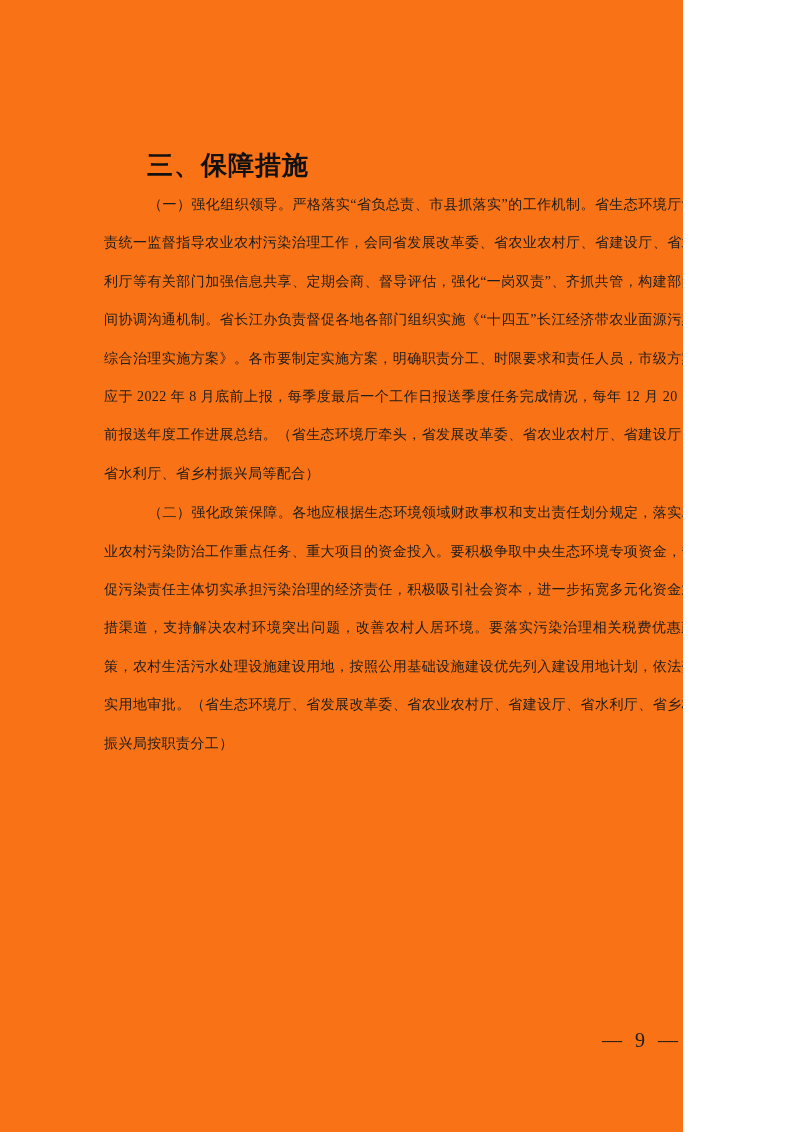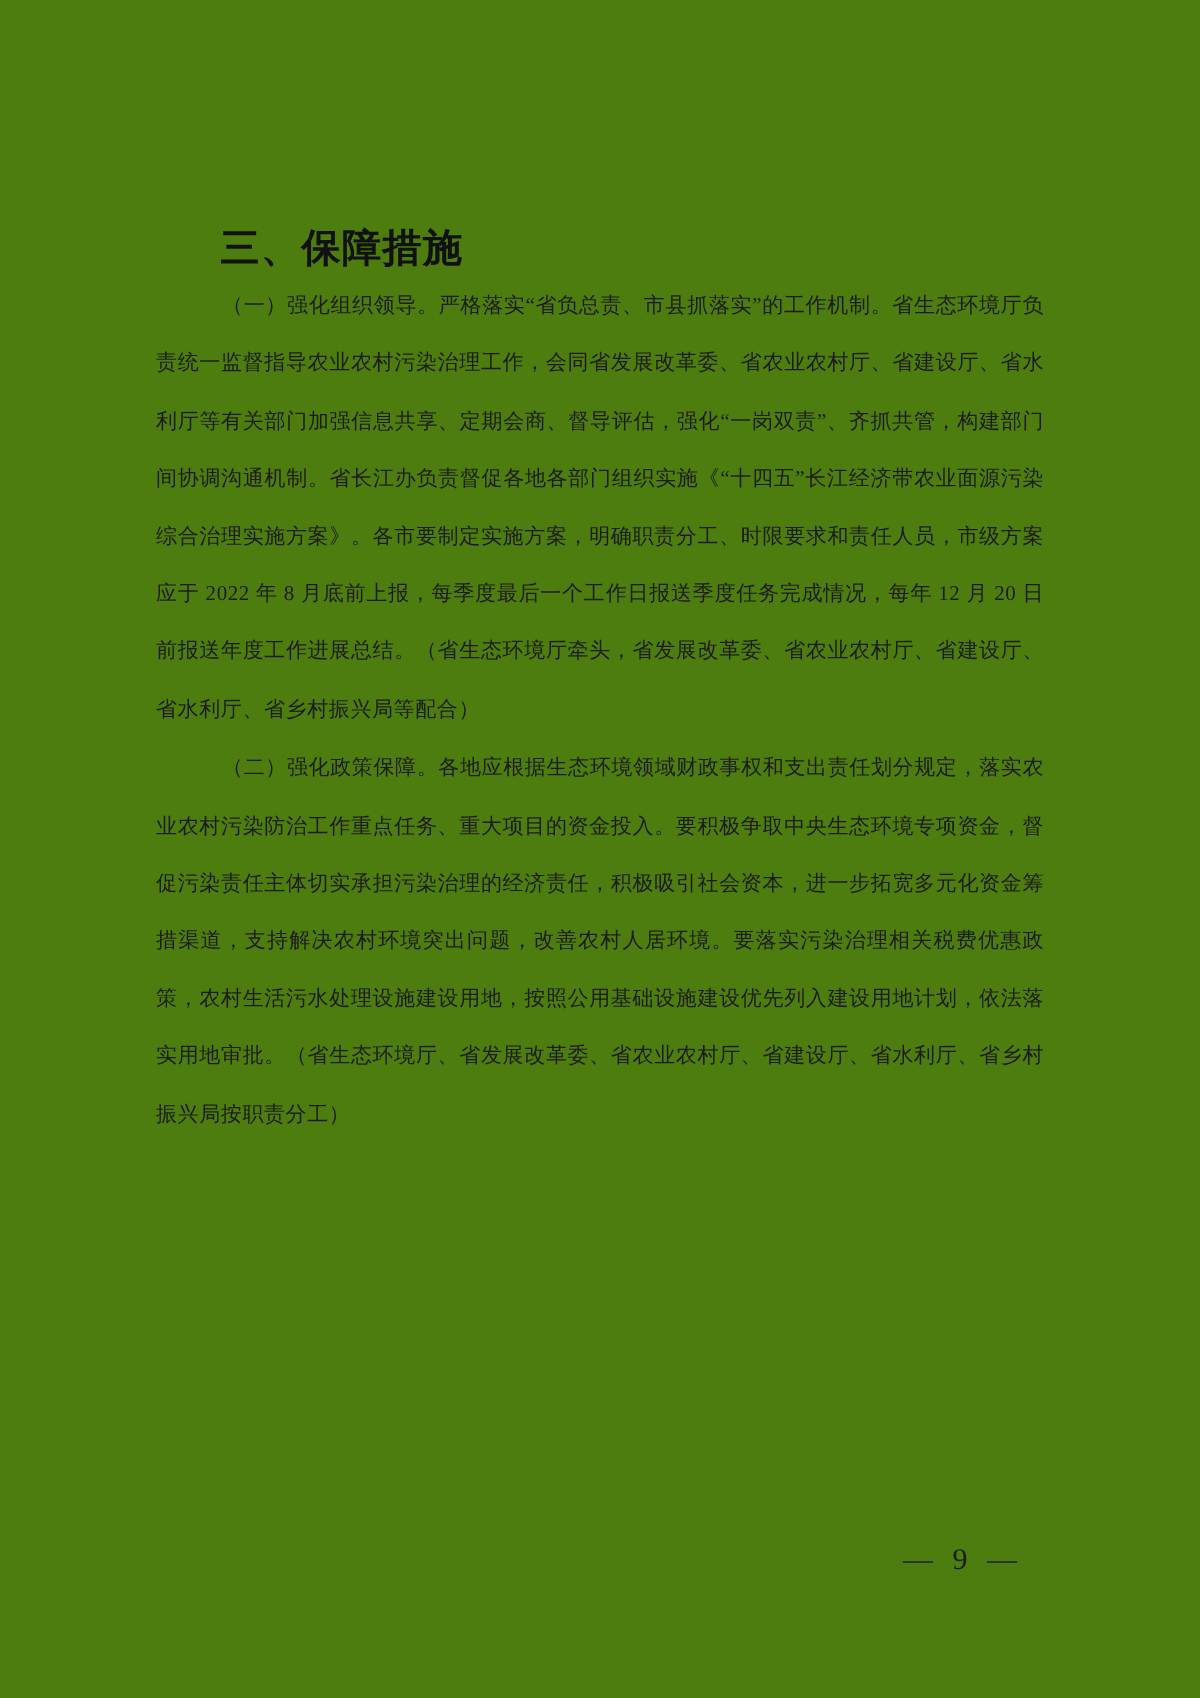--- a/index.html
+++ b/index.html
@@ -2,23 +2,23 @@
 <html><head>
 <meta charset="utf-8">
 <style>
   html, body {
     margin: 0;
     padding: 0;
     background: #ffffff;
   }
   .page {
     position: relative;
-    width: 800px;
+    width: 683px;
     height: 1132px;
-    background: #4d7c0f;
+    background: #f97316;
     overflow: hidden;
     color: #1a1a1a;
   }
   .content {
     position: absolute;
     left: 103px;
     top: 145px;
     width: 594px;
   }
   .heading {

